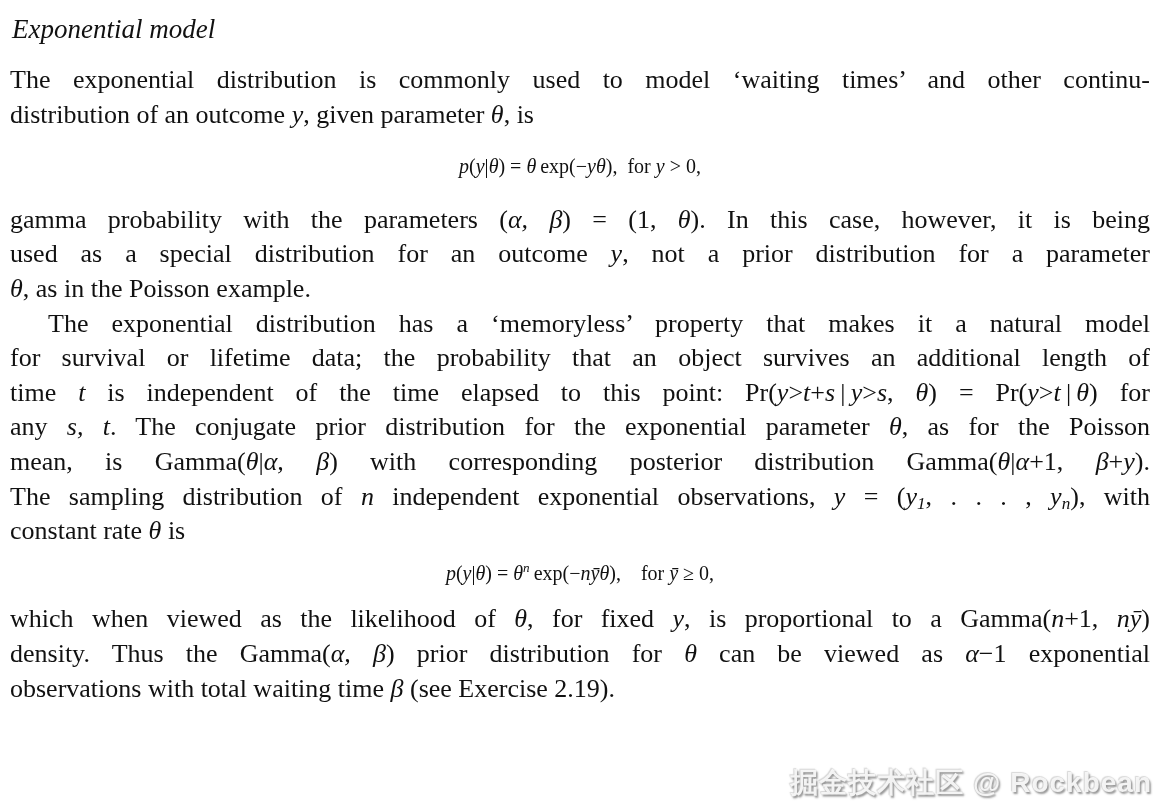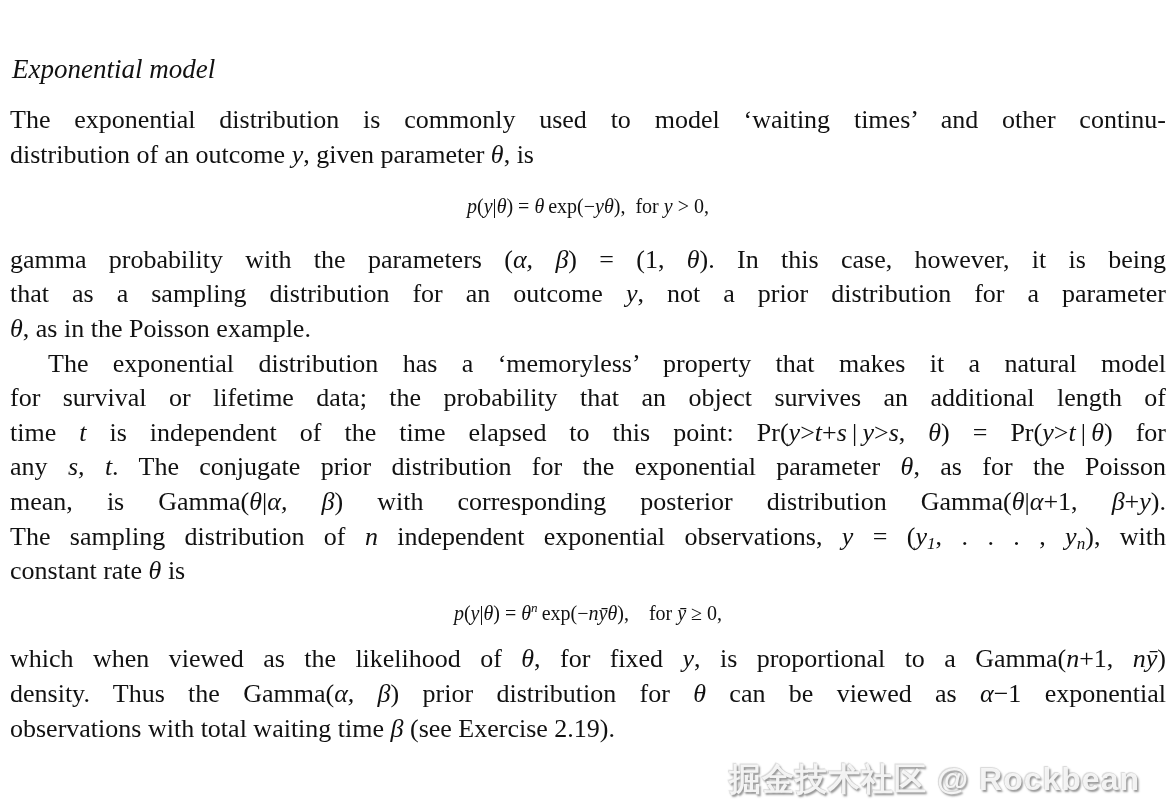--- a/index.html
+++ b/index.html
@@ -4,21 +4,21 @@
 <style>
   html, body { margin: 0; padding: 0; }
   body {
     width: 1176px; height: 808px;
     background: #ffffff;
     color: #111111;
     font-family: "Liberation Serif", "DejaVu Serif", serif;
     overflow: hidden;
     position: relative;
   }
-  .page { padding: 12px 10px 0 10px; margin-top: 40px; }
+  .page { padding: 12px 26px 0 10px; }
   .heading {
     font-size: 27px;
     font-style: italic;
     font-weight: normal;
     margin: 0 0 17px 2px;
     line-height: 34px;
   }
   .para { margin: 0; }
   .line {
     font-size: 26px;
@@ -35,23 +35,23 @@
     text-align: center;
     margin: 17px 0 19px 0;
   }
   .equation.tight { margin: 7px 0 12px 0; }
   .mi { font-style: italic; }
   sup, sub { font-size: 66%; line-height: 0; }
   sup { vertical-align: 8px; }
   sub { vertical-align: -4px; }
   .watermark {
     position: absolute;
-    right: 36px; bottom: 6px;
+    right: 24px; bottom: 6px;
     font-family: "Liberation Sans", "DejaVu Sans", sans-serif;
-    font-size: 32px;
+    font-size: 28px;
     font-weight: bold;
     color: rgba(248,248,248,0.95);
     text-shadow: 1.5px 1.5px 2px rgba(130,130,130,0.85),
                  -1px -1px 1px rgba(190,190,190,0.55),
                  0 0 1px rgba(160,160,160,0.6);
     letter-spacing: 1px;
   }
 </style>
 </head>
 <body>
@@ -62,21 +62,21 @@
 
   <div class="para">
     <div class="line"><span>The exponential distribution is commonly used to model ‘waiting times’ and other continu-</span></div>
     <div class="line last"><span>distribution of an outcome </span><span class="mi">y</span><span>, given parameter </span><span class="mi">θ</span><span>, is</span></div>
   </div>
 
   <div class="equation"><span class="mi">p</span><span>(</span><span class="mi">y</span><span>|</span><span class="mi">θ</span><span>) = </span><span class="mi">θ</span><span> exp(−</span><span class="mi">y</span><span class="mi">θ</span><span>), for </span><span class="mi">y</span><span> &gt; 0,</span></div>
 
   <div class="para">
     <div class="line"><span>gamma probability with the parameters (</span><span class="mi">α, β</span><span>) = (1, </span><span class="mi">θ</span><span>). In this case, however, it is being</span></div>
-    <div class="line"><span>that as a sampling distribution for an outcome </span><span class="mi">y</span><span>, not a prior distribution for a parameter</span></div>
+    <div class="line"><span>used as a special distribution for an outcome </span><span class="mi">y</span><span>, not a prior distribution for a parameter</span></div>
     <div class="line last"><span class="mi">θ</span><span>, as in the Poisson example.</span></div>
   </div>
 
   <div class="para">
     <div class="line indent"><span>The exponential distribution has a ‘memoryless’ property that makes it a natural model</span></div>
     <div class="line"><span>for survival or lifetime data; the probability that an object survives an additional length of</span></div>
     <div class="line"><span>time </span><span class="mi">t</span><span> is independent of the time elapsed to this point: Pr(</span><span class="mi">y</span><span>&gt;</span><span class="mi">t</span><span>+</span><span class="mi">s</span><span> | </span><span class="mi">y</span><span>&gt;</span><span class="mi">s</span><span>, </span><span class="mi">θ</span><span>) = Pr(</span><span class="mi">y</span><span>&gt;</span><span class="mi">t</span><span> | </span><span class="mi">θ</span><span>) for</span></div>
     <div class="line"><span>any </span><span class="mi">s, t</span><span>. The conjugate prior distribution for the exponential parameter </span><span class="mi">θ</span><span>, as for the Poisson</span></div>
     <div class="line"><span>mean, is Gamma(</span><span class="mi">θ</span><span>|</span><span class="mi">α, β</span><span>) with corresponding posterior distribution Gamma(</span><span class="mi">θ</span><span>|</span><span class="mi">α</span><span>+1, </span><span class="mi">β</span><span>+</span><span class="mi">y</span><span>).</span></div>
     <div class="line"><span>The sampling distribution of </span><span class="mi">n</span><span> independent exponential observations, </span><span class="mi">y</span><span> = (</span><span class="mi">y</span><sub class="mi">1</sub><span>, . . . , </span><span class="mi">y</span><sub class="mi">n</sub><span>), with</span></div>

